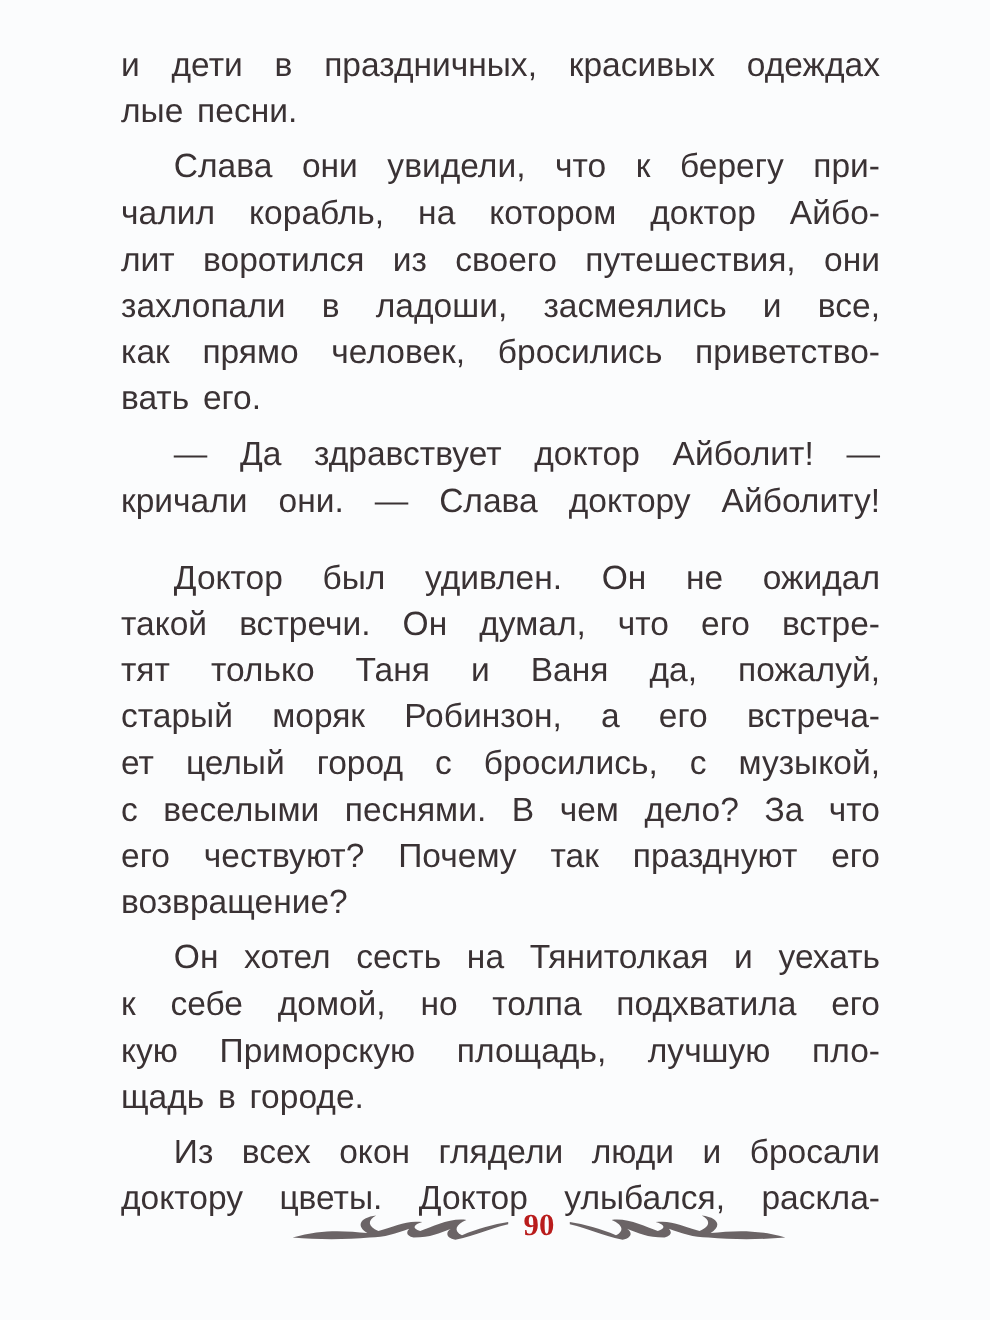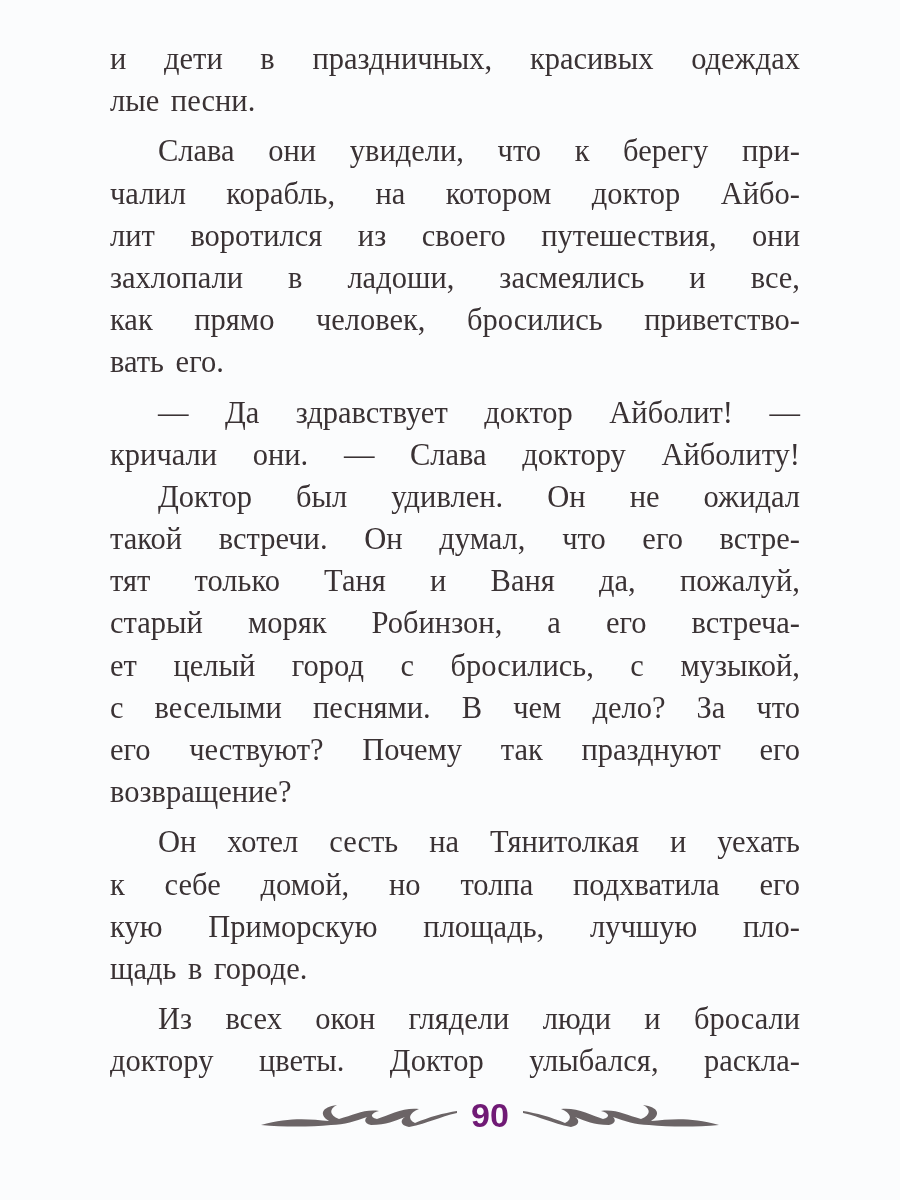--- a/index.html
+++ b/index.html
@@ -3,42 +3,42 @@
 <meta charset="utf-8">
 <style>
   html, body { margin: 0; padding: 0; }
   body {
     width: 900px; height: 1200px; overflow: hidden;
     background: #fbfcfd;
     position: relative;
   }
   .page {
     position: absolute; left: 110px; top: 38px; width: 690px;
-    font-family: Liberation Serif, serif;
+    font-family: Liberation Sans, sans-serif;
     font-size: 30.5px;
     color: #3a3234;
     line-height: 42.2px;
   }
   .line {
     display: block;
     white-space: nowrap;
     text-align: justify;
     text-align-last: justify;
     height: 42.2px;
   }
-  .line.indent { padding-left: 48px; }
+  .line.indent { padding-left: 48px; margin-top: 28px; }
   .line.last { text-align-last: left; word-spacing: 4px; }
   .line.gap { margin-top: 8px; }
   .footer {
     position: absolute; top: 1090px; left: 250px; width: 480px; height: 50px;
     display: flex; align-items: center; justify-content: center; gap: 12px;
   }
   .pagenum {
-    font-family: Liberation Sans, sans-serif;
-    font-weight: bold; font-size: 34px; color: #701a75;
+    font-family: Liberation Serif, serif;
+    font-weight: bold; font-size: 28px; color: #b91c1c;
   }
   .orn { width: 200px; height: 40px; }
 </style>
 </head>
 <body>
 
 <div class="page">
   <span class="line">и дети в праздничных, красивых одеждах</span>
   <span class="line last">лые песни.</span>
   <span class="line indent gap">Слава они увидели, что к берегу при-</span>

